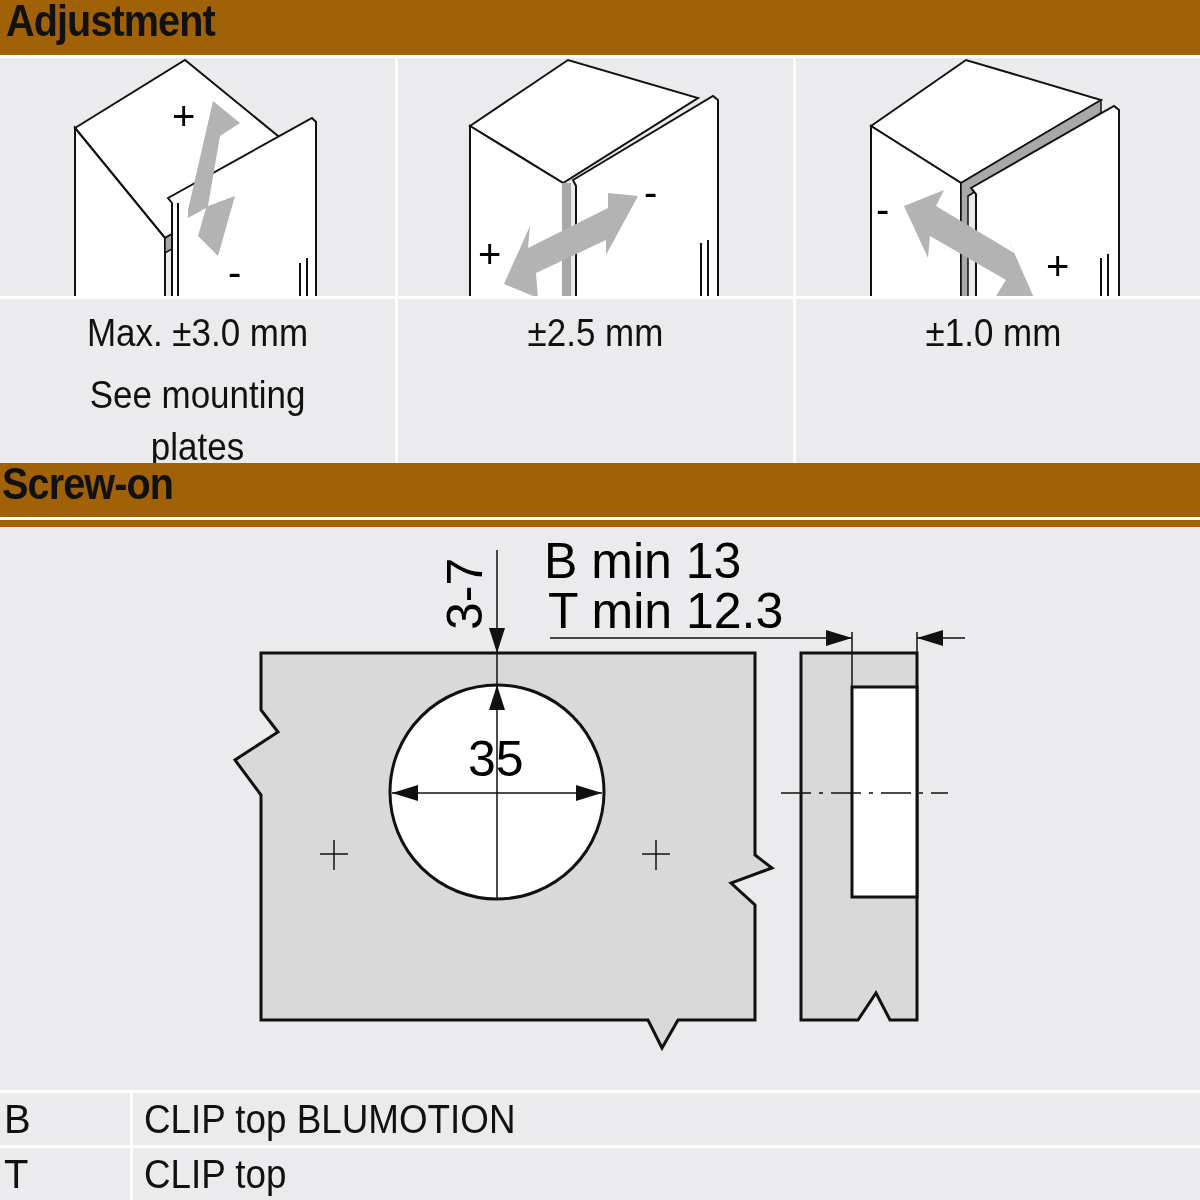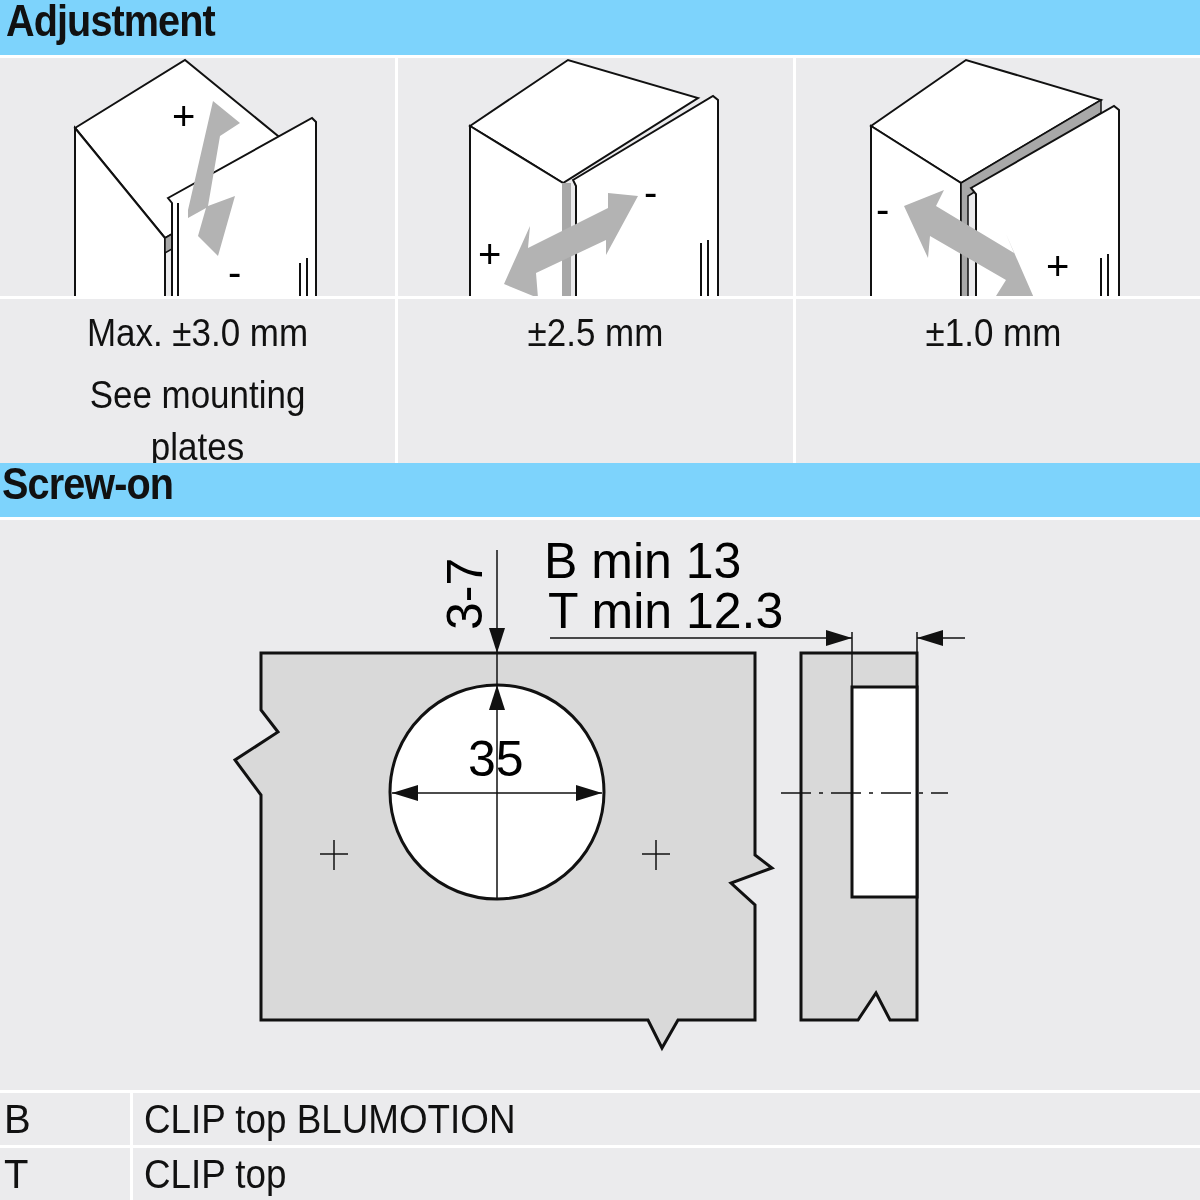--- a/index.html
+++ b/index.html
@@ -1,21 +1,21 @@
 <!DOCTYPE html>
 <html><head>
 <meta charset="utf-8">
 <style>
   html, body { margin:0; padding:0; }
   body { width:1200px; height:1200px; background:#ebebed; font-family:"Liberation Sans", sans-serif; color:#111; position:relative; overflow:hidden; }
-  .hdr { position:absolute; left:0; width:1200px; background:#7dd3fc; }
+  .hdr { position:absolute; left:0; width:1200px; background:#a16207; }
   .hdr span { position:absolute; left:6px; font-weight:bold; font-size:44px; letter-spacing:-1px; transform:scaleX(0.9); transform-origin:left; }
   #hdr-adj { top:0; height:55px; }
   #hdr-adj span { top:-4px; }
-  #hdr-screw { top:463px; height:54px; }
+  #hdr-screw { top:463px; height:64px; }
   #hdr-screw span { top:-4px; left:2px; }
   .cell { position:absolute; background:#ebebed; overflow:hidden; }
   .vdiv { position:absolute; width:3px; background:#fff; }
   .hline { position:absolute; height:3px; background:#fff; left:0; width:1200px; }
   .lbl { position:absolute; width:395px; text-align:center; font-size:38px; transform:scaleX(0.92); }
   .legend-row { position:absolute; left:0; width:1200px; height:52px; background:#ebebed; }
   .legend-key { position:absolute; left:4px; font-size:40px; }
   .legend-val { position:absolute; left:144px; font-size:40px; transform:scaleX(0.92); transform-origin:left; }
   .leg-div { position:absolute; left:130px; width:3px; background:#fff; }
   svg text { font-family:"Liberation Sans", sans-serif; }

